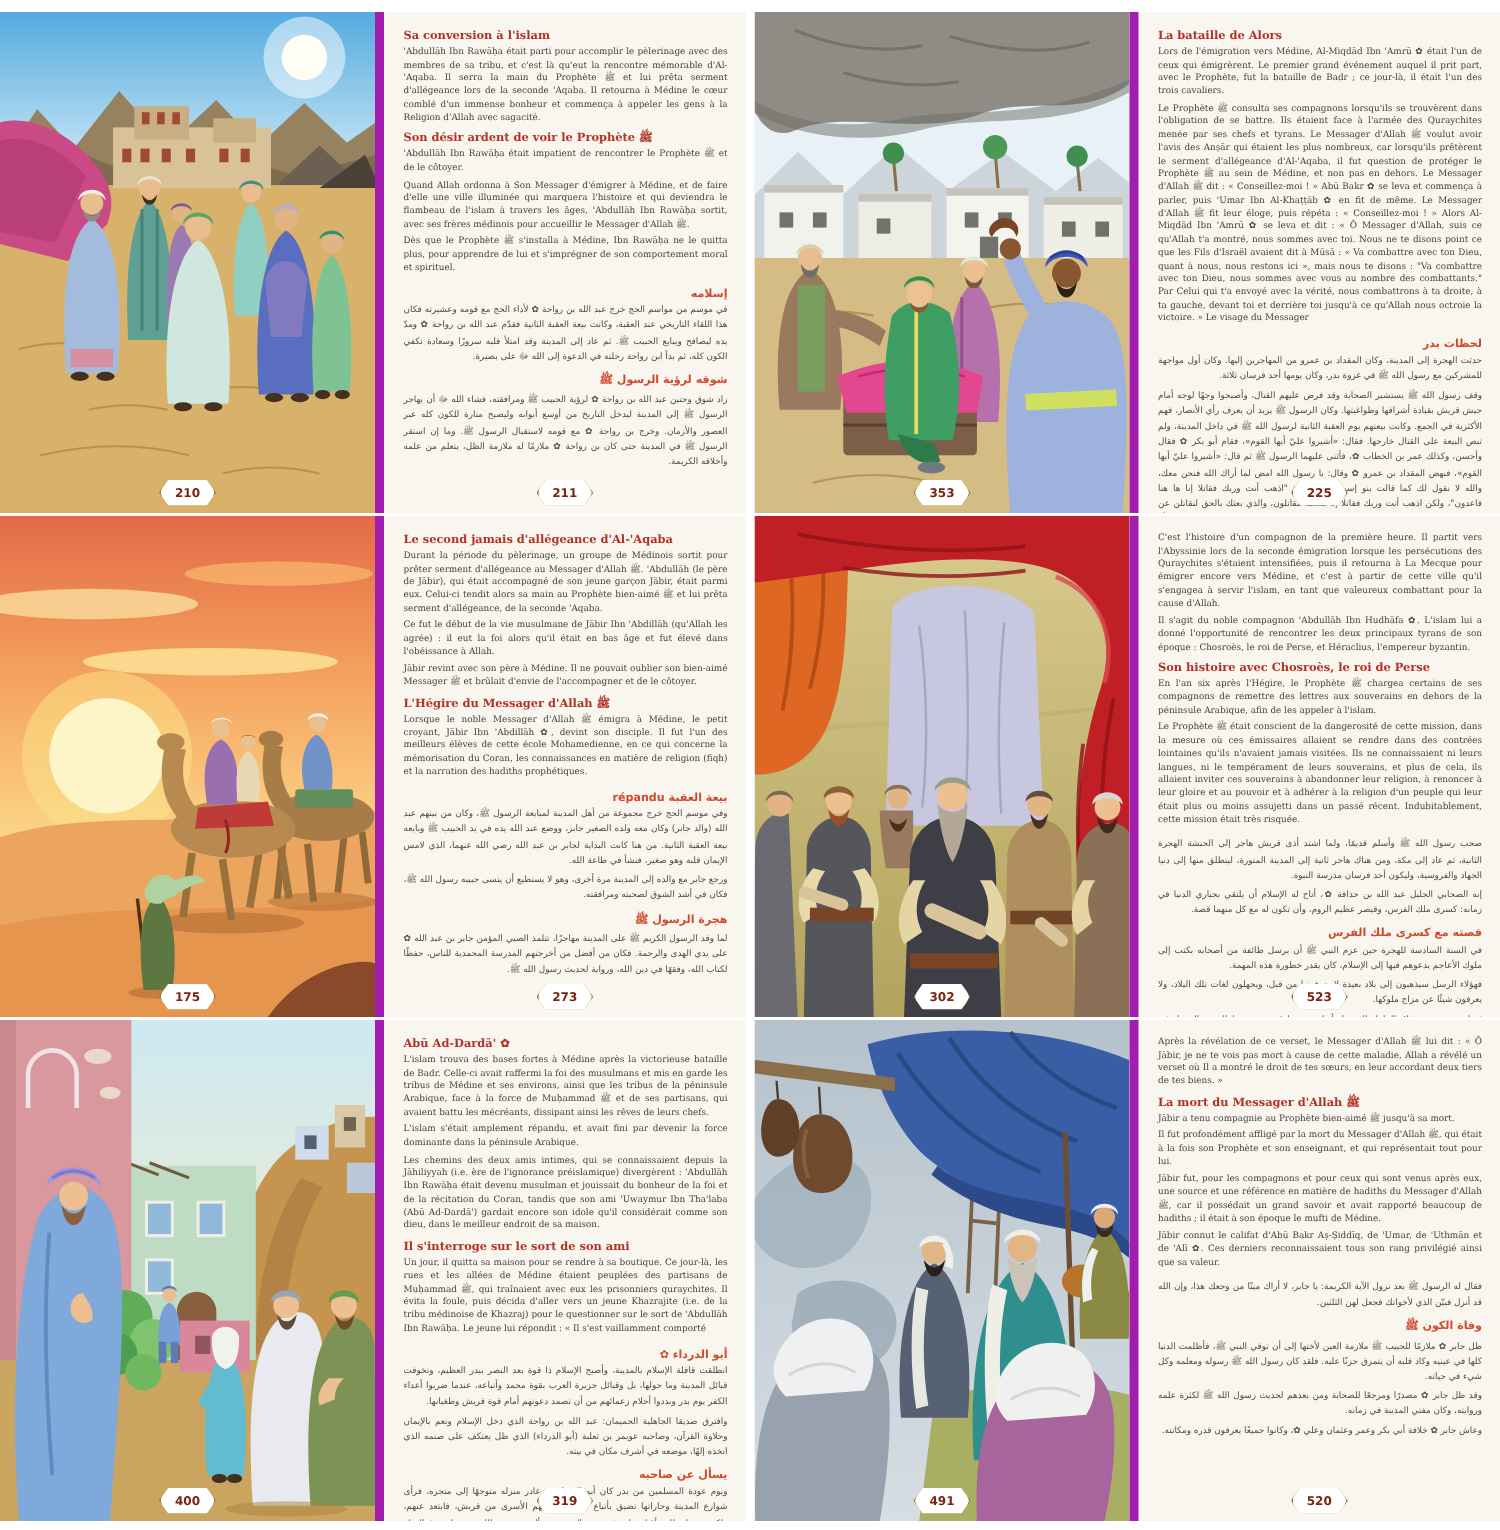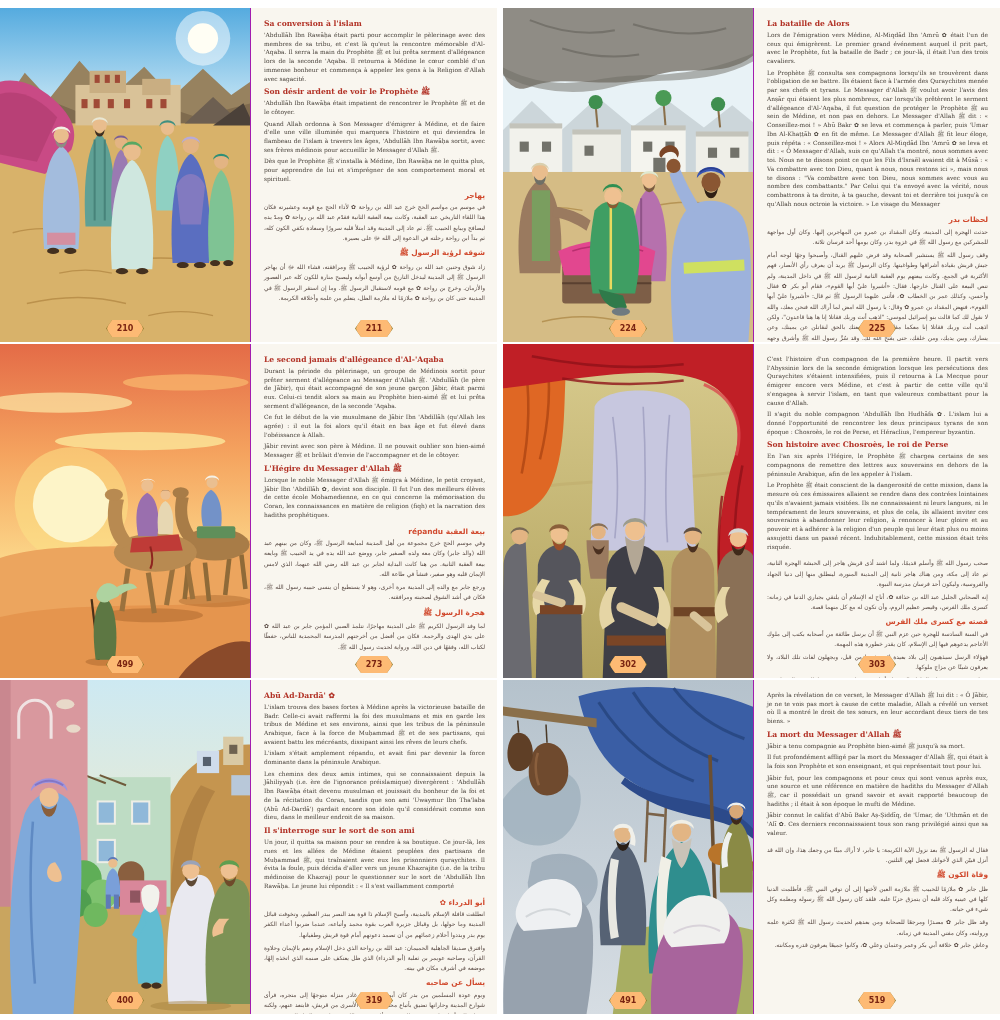--- a/index.html
+++ b/index.html
@@ -3,29 +3,29 @@
 <meta charset="utf-8">
 <style>
 *{margin:0;padding:0;box-sizing:border-box}
 html,body{width:1000px;height:1020px;background:#ffffff;overflow:hidden}
 body{font-family:"DejaVu Serif",serif}
 .board{width:1000px;height:1020px;padding:8px 0 6px;display:grid;grid-template-columns:497px 497px;grid-template-rows:334px 334px 334px;gap:2px 6px;background:#ffffff}
 .spread{display:flex;background:#f9f6ef;overflow:hidden}
 .page{position:relative;height:100%;overflow:hidden}
 .img-page{width:250px;background:#ddd}
 .img-page svg{position:absolute;inset:0;width:100%;height:100%}
-.text-page{width:247px;background:#f9f6ef;border-left:1px solid #a21caf;padding:11px 12px 22px 13px}
+.text-page{width:247px;background:#f9f6ef;border-left:6px solid #a21caf;padding:11px 12px 22px 13px}
 .fr-h{color:#b23226;font-weight:bold;font-size:7.6px;line-height:1.25;margin:4px 0 2.5px;font-family:"DejaVu Serif",serif}
 .fr-h:first-child{margin-top:0}
 .fr-p{color:#474039;font-size:5.9px;line-height:1.48;text-align:justify;margin-bottom:2.8px}
 .ar-h{color:#d14a2e;font-weight:bold;font-size:7.4px;margin:5px 0 2.5px;direction:rtl;text-align:right;font-family:"DejaVu Sans",sans-serif}
 .ar-p{color:#564741;font-size:5.9px;line-height:1.75;direction:rtl;text-align:justify;margin-bottom:2.5px;font-family:"DejaVu Sans",sans-serif}
 .ar-gap{margin-top:7px}
 .badge{position:absolute;bottom:5px;left:50%;transform:translateX(-50%);width:38px;height:17px;background:#8f7c2e;clip-path:polygon(16% 0,84% 0,100% 50%,84% 100%,16% 100%,0 50%);display:flex;align-items:center;justify-content:center;z-index:5}
-.badge-in{width:36px;height:32px;background:#fdba74;clip-path:polygon(16% 0,84% 0,100% 50%,84% 100%,16% 100%,0 50%);display:flex;align-items:center;justify-content:center;font:bold 8px "DejaVu Sans",sans-serif;color:#7a2412}
+.badge-in{width:36px;height:32px;background:#ffffff;clip-path:polygon(16% 0,84% 0,100% 50%,84% 100%,16% 100%,0 50%);display:flex;align-items:center;justify-content:center;font:bold 8px "DejaVu Sans",sans-serif;color:#7a2412}
 </style>
 </head>
 <body>
 
 <div class="board">
 
   <section class="spread">
     <div class="page img-page">
       <svg viewBox="0 0 250 330" preserveAspectRatio="xMidYMid slice">
         <defs>
@@ -124,21 +124,21 @@
           <div class="badge-in">210</div>
         </div>
     </div>
     <div class="page text-page">
       <h3 class="fr-h">Sa conversion à l'islam</h3>
       <p class="fr-p">'Abdullāh Ibn Rawāḥa était parti pour accomplir le pèlerinage avec des membres de sa tribu, et c'est là qu'eut la rencontre mémorable d'Al-'Aqaba. Il serra la main du Prophète ﷺ et lui prêta serment d'allégeance lors de la seconde 'Aqaba. Il retourna à Médine le cœur comblé d'un immense bonheur et commença à appeler les gens à la Religion d'Allah avec sagacité.</p>
       <h3 class="fr-h">Son désir ardent de voir le Prophète ﷺ</h3>
       <p class="fr-p">'Abdullāh Ibn Rawāḥa était impatient de rencontrer le Prophète ﷺ et de le côtoyer.</p>
       <p class="fr-p">Quand Allah ordonna à Son Messager d'émigrer à Médine, et de faire d'elle une ville illuminée qui marquera l'histoire et qui deviendra le flambeau de l'islam à travers les âges, 'Abdullāh Ibn Rawāḥa sortit, avec ses frères médinois pour accueillir le Messager d'Allah ﷺ.</p>
       <p class="fr-p">Dès que le Prophète ﷺ s'installa à Médine, Ibn Rawāḥa ne le quitta plus, pour apprendre de lui et s'imprégner de son comportement moral et spirituel.</p>
-      <h3 class="ar-h ar-gap">يهاجر</h3>
+      <h3 class="ar-h ar-gap">إسلامه</h3>
       <p class="ar-p">في موسم من مواسم الحج خرج عبد الله بن رواحة ✿ لأداء الحج مع قومه وعشيرته فكان هذا اللقاء التاريخي عند العقبة، وكانت بيعة العقبة الثانية فقدّم عبد الله بن رواحة ✿ ومدّ يده ليصافح ويبايع الحبيب ﷺ. ثم عاد إلى المدينة وقد امتلأ قلبه سرورًا وسعادة تكفي الكون كله، ثم بدأ ابن رواحة رحلته في الدعوة إلى الله ﷻ على بصيرة.</p>
       <h3 class="ar-h">شوقه لرؤية الرسول ﷺ</h3>
       <p class="ar-p">زاد شوق وحنين عبد الله بن رواحة ✿ لرؤية الحبيب ﷺ ومرافقته، فشاء الله ﷻ أن يهاجر الرسول ﷺ إلى المدينة ليدخل التاريخ من أوسع أبوابه وليصبح منارة للكون كله عبر العصور والأزمان. وخرج بن رواحة ✿ مع قومه لاستقبال الرسول ﷺ. وما إن استقر الرسول ﷺ في المدينة حتى كان بن رواحة ✿ ملازمًا له ملازمة الظل، يتعلم من علمه وأخلاقه الكريمة.</p>
       <div class="badge">
           <div class="badge-in">211</div>
         </div>
     </div>
   </section>
 
   <section class="spread">
@@ -219,21 +219,21 @@
             <path d="M186,206 C178,192 170,178 166,164 L176,158 C182,172 188,184 196,196Z" fill="#9db2dc"></path>
             <circle cx="170" cy="156" r="7" fill="#8a5632"></circle>
             <path d="M158,148 C162,140 172,140 174,148 C178,142 172,134 164,136 C156,138 154,146 158,148Z" fill="#7a4526"></path>
             <circle cx="207" cy="172" r="9.5" fill="#8a5632"></circle>
             <path d="M193,168 a14,11 0 0 1 28,0 a16,13 0 0 0 -28,0Z" fill="#3a55b2"></path>
             <path d="M196,162 q11,-8 22,0" stroke="#2a3f8f" stroke-width="1.5" fill="none"></path>
             <path d="M200,178 q7,9 14,0 q-2,10 -7,10 q-5,0 -7,-10Z" fill="#2f1f14"></path>
           </g>
       </svg>
       <div class="badge">
-          <div class="badge-in">224</div>
+          <div class="badge-in">353</div>
         </div>
     </div>
     <div class="page text-page">
       <h3 class="fr-h">La bataille de Alors</h3>
       <p class="fr-p">Lors de l'émigration vers Médine, Al-Miqdād Ibn 'Amrū ✿ était l'un de ceux qui émigrèrent. Le premier grand événement auquel il prit part, avec le Prophète, fut la bataille de Badr ; ce jour-là, il était l'un des trois cavaliers.</p>
       <p class="fr-p">Le Prophète ﷺ consulta ses compagnons lorsqu'ils se trouvèrent dans l'obligation de se battre. Ils étaient face à l'armée des Quraychites menée par ses chefs et tyrans. Le Messager d'Allah ﷺ voulut avoir l'avis des Anṣār qui étaient les plus nombreux, car lorsqu'ils prêtèrent le serment d'allégeance d'Al-'Aqaba, il fut question de protéger le Prophète ﷺ au sein de Médine, et non pas en dehors. Le Messager d'Allah ﷺ dit : « Conseillez-moi ! » Abū Bakr ✿ se leva et commença à parler, puis 'Umar Ibn Al-Khaṭṭāb ✿ en fit de même. Le Messager d'Allah ﷺ fit leur éloge, puis répéta : « Conseillez-moi ! » Alors Al-Miqdād Ibn 'Amrū ✿ se leva et dit : « Ô Messager d'Allah, suis ce qu'Allah t'a montré, nous sommes avec toi. Nous ne te disons point ce que les Fils d'Israël avaient dit à Mūsā : « Va combattre avec ton Dieu, quant à nous, nous restons ici », mais nous te disons : "Va combattre avec ton Dieu, nous sommes avec vous au nombre des combattants." Par Celui qui t'a envoyé avec la vérité, nous combattrons à ta droite, à ta gauche, devant toi et derrière toi jusqu'à ce qu'Allah nous octroie la victoire. » Le visage du Messager</p>
       <h3 class="ar-h ar-gap">لحظات بدر</h3>
       <p class="ar-p">حدثت الهجرة إلى المدينة، وكان المقداد بن عمرو من المهاجرين إليها. وكان أول مواجهة للمشركين مع رسول الله ﷺ في غزوة بدر، وكان يومها أحد فرسان ثلاثة.</p>
       <p class="ar-p">وقف رسول الله ﷺ يستشير الصحابة وقد فرض عليهم القتال، وأصبحوا وجهًا لوجه أمام جيش قريش بقيادة أشرافها وطواغيتها. وكان الرسول ﷺ يريد أن يعرف رأي الأنصار، فهم الأكثرية في الجمع. وكانت بيعتهم يوم العقبة الثانية لرسول الله ﷺ في داخل المدينة، ولم تنص البيعة على القتال خارجها. فقال: «أشيروا عليّ أيها القوم»، فقام أبو بكر ✿ فقال وأحسن، وكذلك عمر بن الخطاب ✿، فأثنى عليهما الرسول ﷺ ثم قال: «أشيروا عليّ أيها القوم»، فنهض المقداد بن عمرو ✿ وقال: يا رسول الله امض لما أراك الله فنحن معك، والله لا نقول لك كما قالت بنو إسرائيل لموسى: "اذهب أنت وربك فقاتلا إنا ها هنا قاعدون"، ولكن اذهب أنت وربك فقاتلا إنا معكما مقاتلون، والذي بعثك بالحق لنقاتلن عن يمينك، وعن يسارك، وبين يديك، ومن خلفك، حتى يفتح الله لك. وقد سُرَّ رسول الله ﷺ وأشرق وجهه بذلك.</p>
       <div class="badge">
@@ -304,21 +304,21 @@
         <g>
           <ellipse cx="106" cy="314" rx="20" ry="4" fill="#a9652c" opacity=".5"></ellipse>
           <line x1="92" y1="252" x2="99" y2="312" stroke="#4a3018" stroke-width="2.2"></line>
           <path d="M96,312 C92,280 94,258 105,250 C115,256 119,282 115,312Z" fill="#5d7743"></path>
           <circle cx="107" cy="243" r="6" fill="#e9bd8d"></circle>
           <path d="M98,244 C103,234 114,234 119,243 C123,251 112,250 108,255 C100,257 94,251 98,244Z" fill="#aed3a0"></path>
           <path d="M117,240 q15,-7 20,1 q-11,2 -17,7Z" fill="#aed3a0"></path>
         </g>
       </svg>
       <div class="badge">
-          <div class="badge-in">499</div>
+          <div class="badge-in">175</div>
         </div>
     </div>
     <div class="page text-page">
       <h3 class="fr-h">Le second jamais d'allégeance d'Al-'Aqaba</h3>
       <p class="fr-p">Durant la période du pèlerinage, un groupe de Médinois sortit pour prêter serment d'allégeance au Messager d'Allah ﷺ. 'Abdullāh (le père de Jābir), qui était accompagné de son jeune garçon Jābir, était parmi eux. Celui-ci tendit alors sa main au Prophète bien-aimé ﷺ et lui prêta serment d'allégeance, de la seconde 'Aqaba.</p>
       <p class="fr-p">Ce fut le début de la vie musulmane de Jābir Ibn 'Abdillāh (qu'Allah les agrée) : il eut la foi alors qu'il était en bas âge et fut élevé dans l'obéissance à Allah.</p>
       <p class="fr-p">Jābir revint avec son père à Médine. Il ne pouvait oublier son bien-aimé Messager ﷺ et brûlait d'envie de l'accompagner et de le côtoyer.</p>
       <h3 class="fr-h">L'Hégire du Messager d'Allah ﷺ</h3>
       <p class="fr-p">Lorsque le noble Messager d'Allah ﷺ émigra à Médine, le petit croyant, Jābir Ibn 'Abdillāh ✿, devint son disciple. Il fut l'un des meilleurs élèves de cette école Mohamedienne, en ce qui concerne la mémorisation du Coran, les connaissances en matière de religion (fiqh) et la narration des hadiths prophétiques.</p>
       <h3 class="ar-h ar-gap">بيعة العقبة répandu</h3>
@@ -416,21 +416,21 @@
       <p class="fr-p">En l'an six après l'Hégire, le Prophète ﷺ chargea certains de ses compagnons de remettre des lettres aux souverains en dehors de la péninsule Arabique, afin de les appeler à l'islam.</p>
       <p class="fr-p">Le Prophète ﷺ était conscient de la dangerosité de cette mission, dans la mesure où ces émissaires allaient se rendre dans des contrées lointaines qu'ils n'avaient jamais visitées. Ils ne connaissaient ni leurs langues, ni le tempérament de leurs souverains, et plus de cela, ils allaient inviter ces souverains à abandonner leur religion, à renoncer à leur gloire et au pouvoir et à adhérer à la religion d'un peuple qui leur était plus ou moins assujetti dans un passé récent. Indubitablement, cette mission était très risquée.</p>
       <p class="ar-p ar-gap">صحب رسول الله ﷺ وأسلم قديمًا، ولما اشتد أذى قريش هاجر إلى الحبشة الهجرة الثانية، ثم عاد إلى مكة، ومن هناك هاجر ثانية إلى المدينة المنورة، لينطلق منها إلى دنيا الجهاد والفروسية، وليكون أحد فرسان مدرسة النبوة.</p>
       <p class="ar-p">إنه الصحابي الجليل عبد الله بن حذافة ✿، أتاح له الإسلام أن يلتقي بجباري الدنيا في زمانه: كسرى ملك الفرس، وقيصر عظيم الروم، وأن تكون له مع كل منهما قصة.</p>
       <h3 class="ar-h">قصته مع كسرى ملك الفرس</h3>
       <p class="ar-p">في السنة السادسة للهجرة حين عزم النبي ﷺ أن يرسل طائفة من أصحابه بكتب إلى ملوك الأعاجم يدعوهم فيها إلى الإسلام، كان يقدر خطورة هذه المهمة.</p>
       <p class="ar-p">فهؤلاء الرسل سيذهبون إلى بلاد بعيدة لا يعرفونها من قبل، ويجهلون لغات تلك البلاد، ولا يعرفون شيئًا عن مزاج ملوكها.</p>
       <p class="ar-p">ثم إنهم سيدعون هؤلاء الملوك إلى ترك أديانهم، ومفارقة عزهم وسلطانهم، والدخول في دين قوم كانوا بالأمس القريب من تحت أيديهم.</p>
 
       <div class="badge">
-          <div class="badge-in">303</div>
+          <div class="badge-in">523</div>
         </div>
     </div>
   </section>
 
   <section class="spread">
     <div class="page img-page">
       <svg viewBox="0 0 250 330" preserveAspectRatio="xMidYMid slice">
         <defs>
             <linearGradient id="s5sky" x1="0" x2="0" y1="0" y2="1">
               <stop offset="0" stop-color="#cde9f2"></stop>
@@ -628,18 +628,18 @@
       <p class="fr-p">Jābir a tenu compagnie au Prophète bien-aimé ﷺ jusqu'à sa mort.</p>
       <p class="fr-p">Il fut profondément affligé par la mort du Messager d'Allah ﷺ, qui était à la fois son Prophète et son enseignant, et qui représentait tout pour lui.</p>
       <p class="fr-p">Jābir fut, pour les compagnons et pour ceux qui sont venus après eux, une source et une référence en matière de hadiths du Messager d'Allah ﷺ, car il possédait un grand savoir et avait rapporté beaucoup de hadiths ; il était à son époque le mufti de Médine.</p>
       <p class="fr-p">Jābir connut le califat d'Abū Bakr Aṣ-Ṣiddīq, de 'Umar, de 'Uthmān et de 'Alī ✿. Ces derniers reconnaissaient tous son rang privilégié ainsi que sa valeur.</p>
       <p class="ar-p ar-gap">فقال له الرسول ﷺ بعد نزول الآية الكريمة: يا جابر، لا أراك ميتًا من وجعك هذا، وإن الله قد أنزل فبيّن الذي لأخواتك فجعل لهن الثلثين.</p>
       <h3 class="ar-h">وفاة الكون ﷺ</h3>
       <p class="ar-p">ظل جابر ✿ ملازمًا للحبيب ﷺ ملازمة العين لأختها إلى أن توفي النبي ﷺ، فأظلمت الدنيا كلها في عينيه وكاد قلبه أن يتمزق حزنًا عليه. فلقد كان رسول الله ﷺ رسوله ومعلمه وكل شيء في حياته.</p>
       <p class="ar-p">وقد ظل جابر ✿ مصدرًا ومرجعًا للصحابة ومن بعدهم لحديث رسول الله ﷺ لكثرة علمه وروايته، وكان مفتي المدينة في زمانه.</p>
       <p class="ar-p">وعاش جابر ✿ خلافة أبي بكر وعمر وعثمان وعلي ✿، وكانوا جميعًا يعرفون قدره ومكانته.</p>
       <div class="badge">
-          <div class="badge-in">519</div>
+          <div class="badge-in">520</div>
         </div>
     </div>
   </section>
 
 </div>
 
 </body></html>

